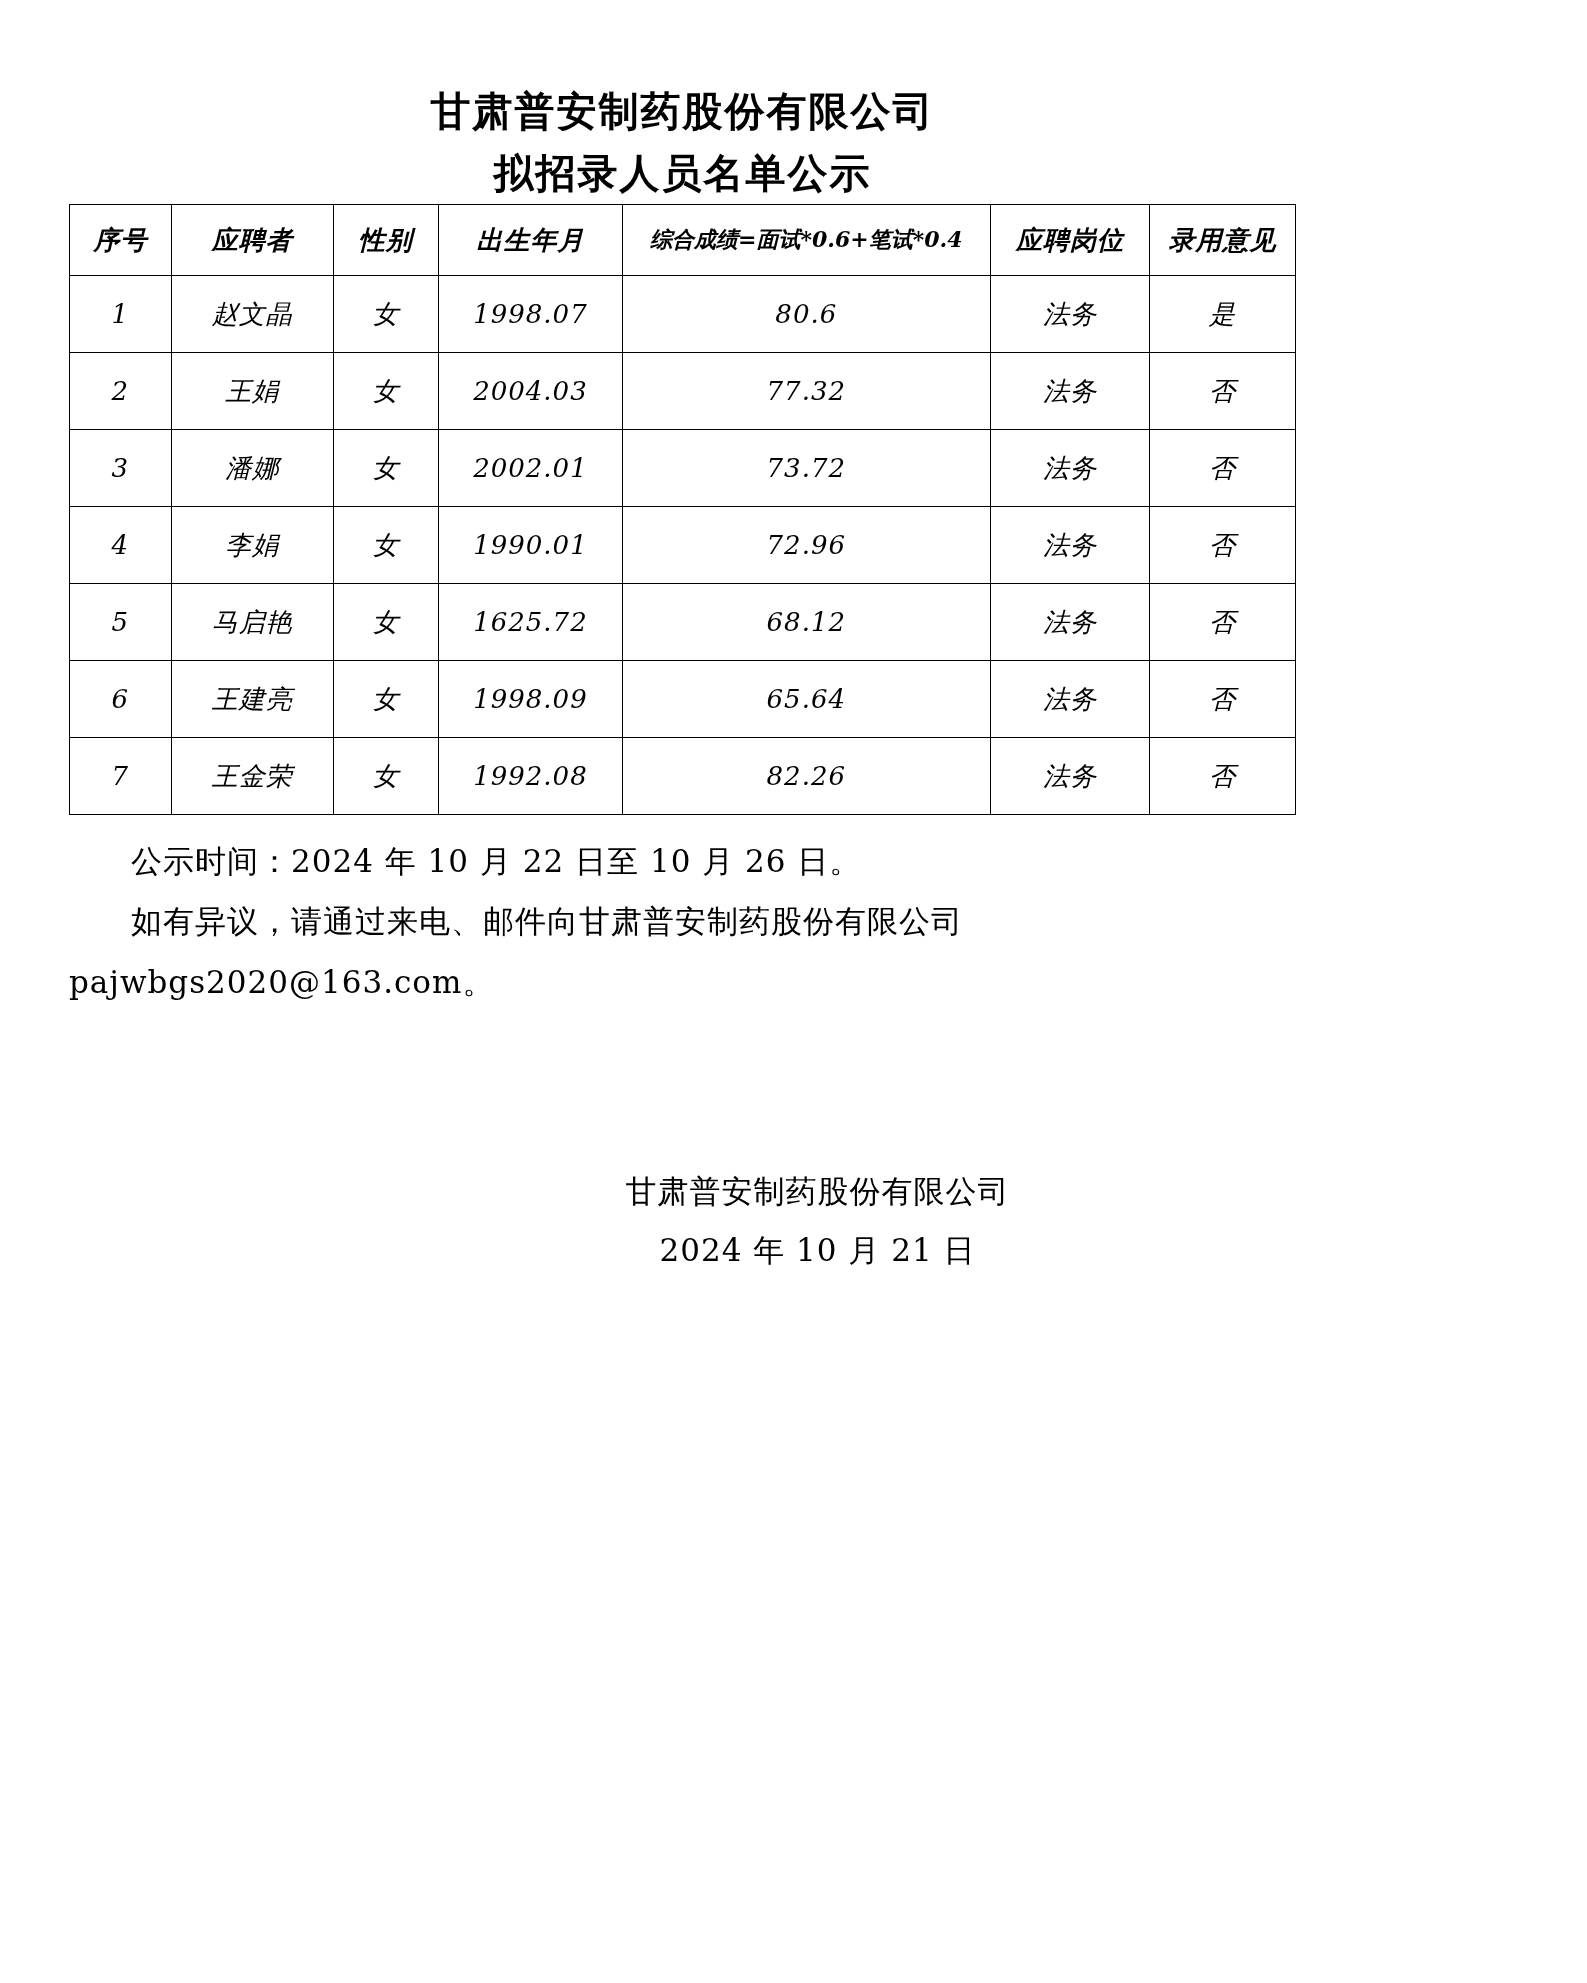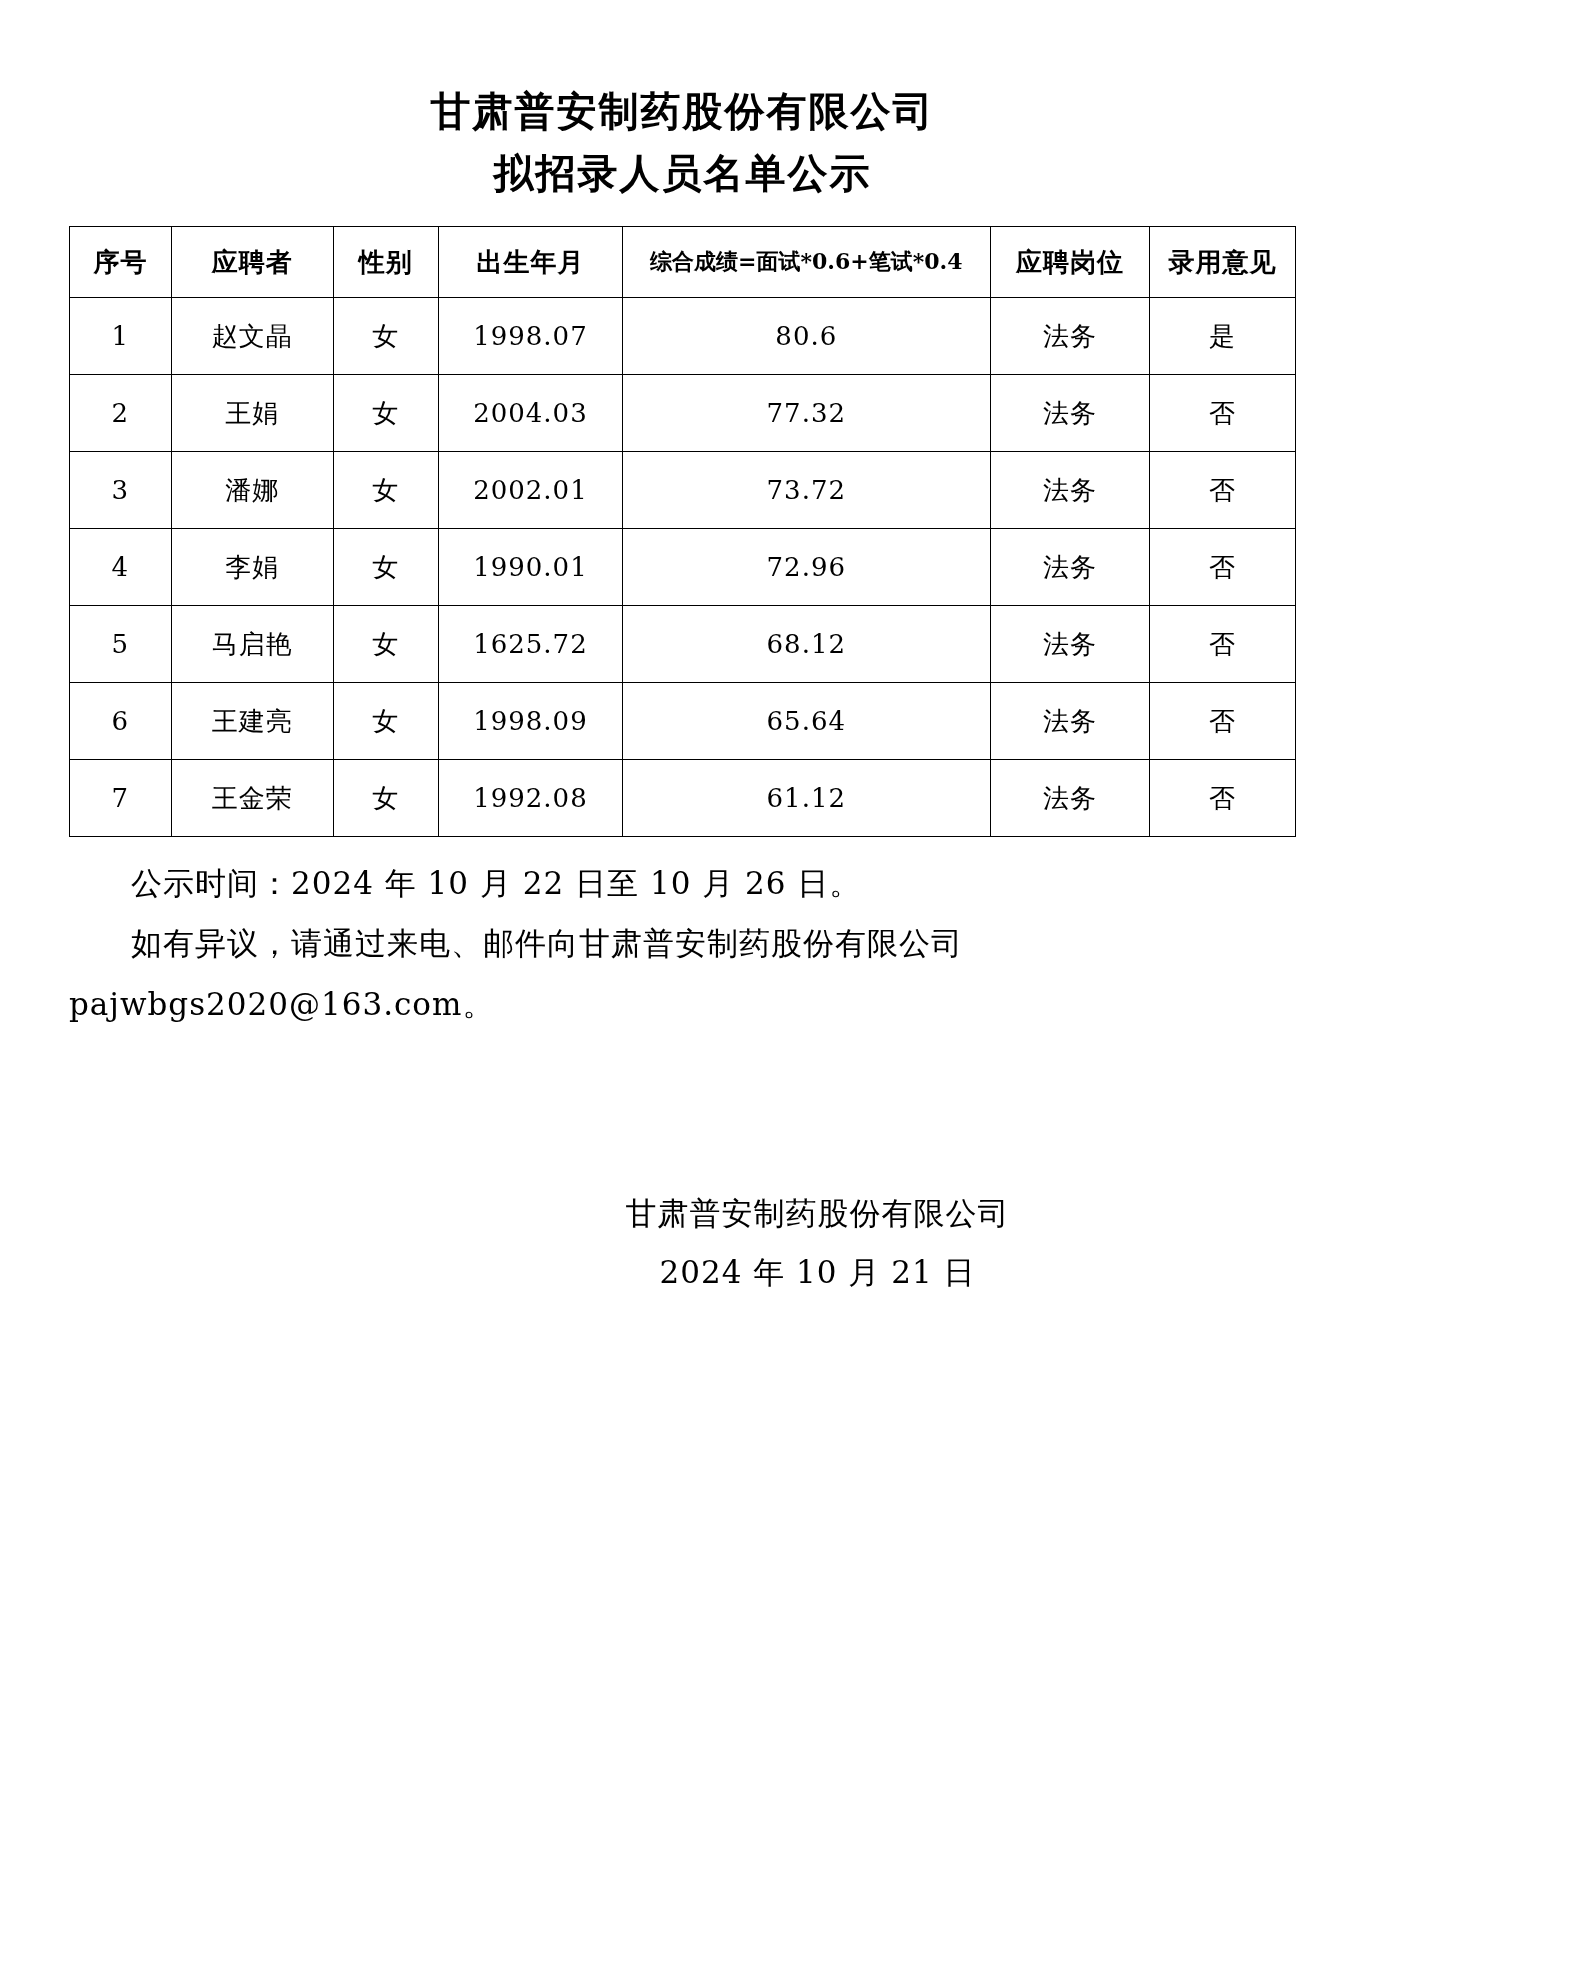--- a/index.html
+++ b/index.html
@@ -39,22 +39,22 @@
     text-align: justify;
     letter-spacing: 1px;
   }
   .intro p {
     margin: 0;
     text-indent: 2em;
   }
   table.list {
     width: 100%;
     border-collapse: collapse;
-    margin-top: 22px;
     table-layout: fixed;
+    font-style: italic;
   }
   table.list th, table.list td {
     border: 1px solid #000000;
     text-align: center;
     vertical-align: middle;
     font-weight: normal;
     font-size: 26px;
     height: 76px;
     padding: 0 4px;
     letter-spacing: 1px;
@@ -187,21 +187,21 @@
         <td class="num-cell">1998.09</td>
         <td class="num-cell">65.64</td>
         <td>法务</td>
         <td>否</td>
       </tr>
       <tr>
         <td class="num-cell">7</td>
         <td>王金荣</td>
         <td>女</td>
         <td class="num-cell">1992.08</td>
-        <td class="num-cell">61.12</td>
+        <td class="num-cell">82.26</td>
         <td>法务</td>
         <td>否</td>
       </tr>
     </tbody>
   </table>
 
   <div class="after">
     <p class="indent">公示时间：2024 年 10 月 22 日至 10 月 26 日。</p>
     <p class="indent">如有异议，请通过来电、邮件向甘肃普安制药股份有限公司</p>
     <p>pajwbgs2020@163.com。</p>

